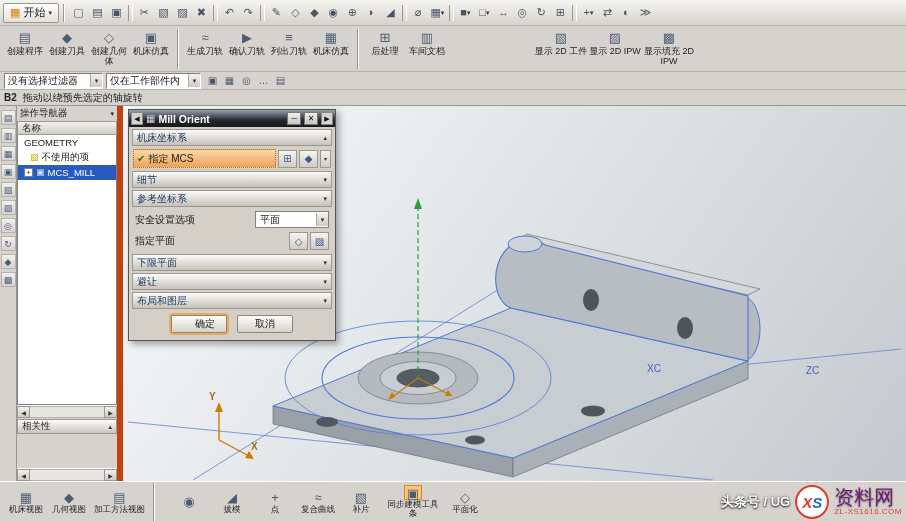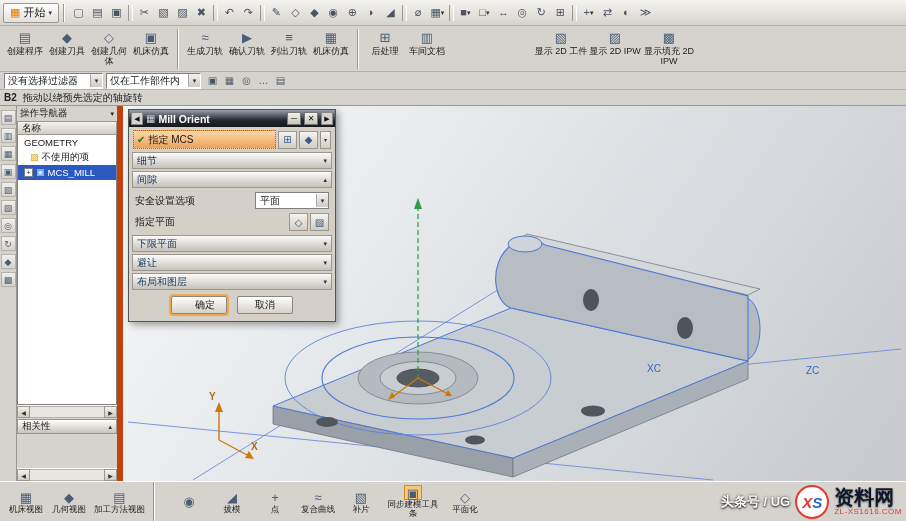--- a/index.html
+++ b/index.html
@@ -130,21 +130,21 @@
 
   
   .watermark { position:absolute; right:4px; bottom:2px; display:flex; align-items:center; gap:5px; z-index:20; }
   .wm-byline { color:#fff; font-size:13px; font-weight:bold;
                text-shadow:0 1px 2px rgba(0,0,0,.85), 0 0 3px rgba(0,0,0,.6); }
   .wm-badge { width:34px; height:34px; border-radius:50%; border:2px solid #e23b2e; background:#fff;
               display:flex; align-items:center; justify-content:center; font-weight:bold;
               font-style:italic; font-size:15px; line-height:1; }
   .wm-x { color:#e23b2e; } .wm-s { color:#1e66c9; }
   .wm-text { display:flex; flex-direction:column; line-height:1.05; }
-  .wm-name { font-size:20px; font-weight:bold; color:#0f172a; text-shadow:0 1px 2px rgba(0,0,0,.55); }
+  .wm-name { font-size:20px; font-weight:normal; color:#701a75; text-shadow:0 1px 2px rgba(0,0,0,.55); }
   .wm-domain { font-size:8px; color:#e23b2e; font-weight:normal; letter-spacing:.5px; }
 </style>
 </head>
 <body>
 
 <div class="app">
 
   <div class="tb1">
     <div class="start-btn">
       <span class="start-g">▦</span>
@@ -584,36 +584,40 @@
     <div class="dialog">
       <div class="dlg-title">
         <span class="rail">◀</span>
         <span class="dlg-title-icon">▦</span>
         <span class="dlg-title-text">Mill Orient</span>
         <span class="winbtn">─</span>
         <span class="winbtn">✕</span>
         <span class="rail">▶</span>
       </div>
 
+      <div class="sec">
+        <span>机床坐标系</span>
+        <span class="chev">▴</span>
+      </div>
       <div class="mcs-row">
         <div class="mcs-field">
           <span class="check">✔</span>
           <span>指定 MCS</span>
         </div>
         <span class="sq-btn">⊞</span>
         <span class="sq-btn">◆</span>
         <span class="sq-btn narrow">▾</span>
       </div>
       <div class="sec">
         <span>细节</span>
         <span class="chev">▾</span>
       </div>
       <div class="sec">
-        <span>间隙</span>
-        <span class="chev">▴</span>
+        <span>参考坐标系</span>
+        <span class="chev">▾</span>
       </div>
       <div class="form-row">
         <span>安全设置选项</span>
         <div class="dropdown">
           <span>平面</span>
           <span class="combo-arrow">▾</span>
         </div>
       </div>
       <div class="form-row">
         <span>指定平面</span>

